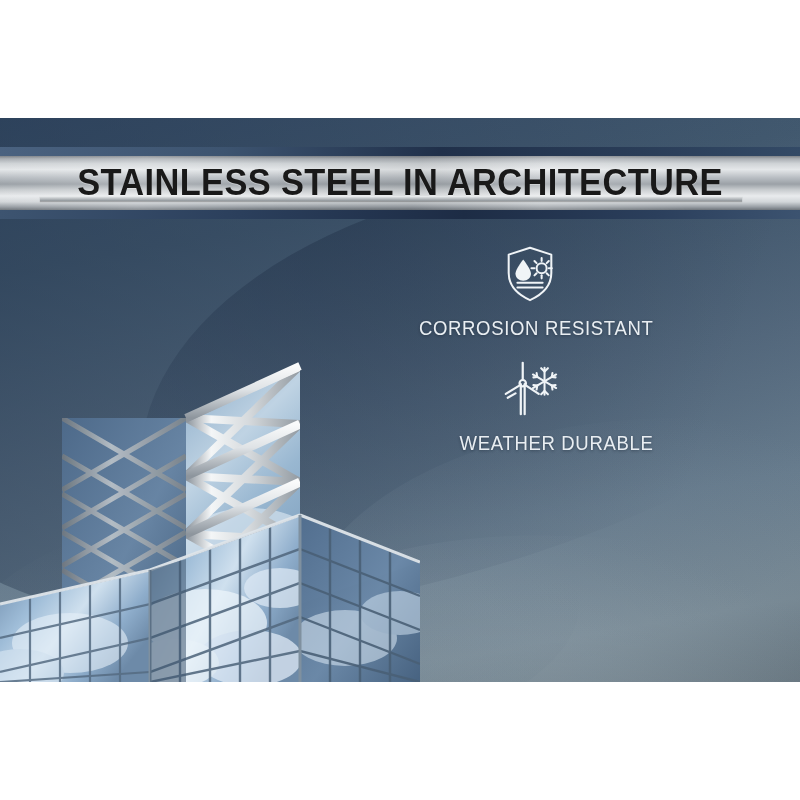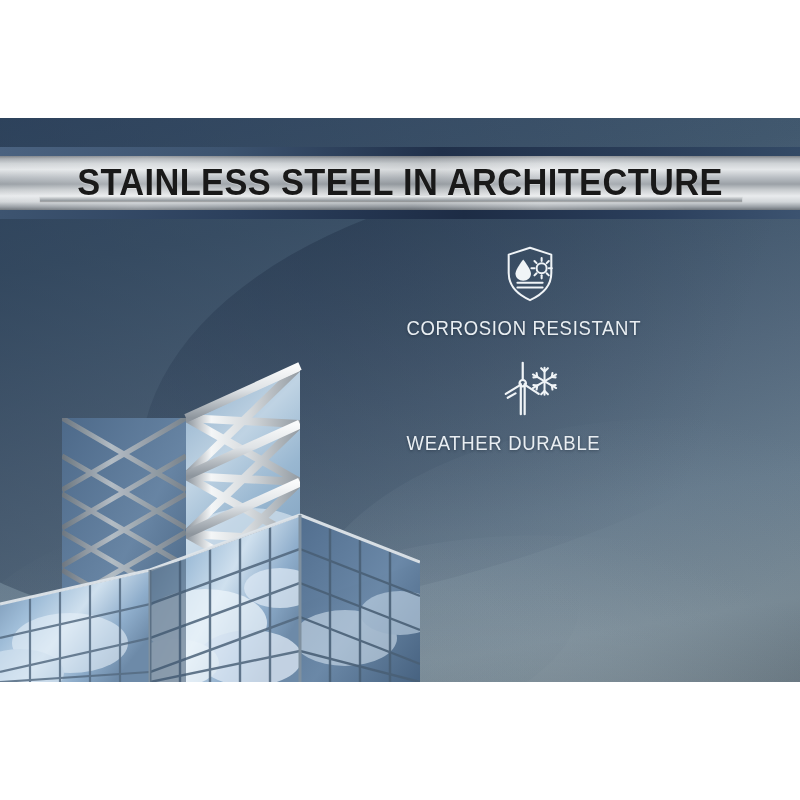--- a/index.html
+++ b/index.html
@@ -164,21 +164,21 @@
     position: absolute;
     left: 400px;
     top: 125px;
     width: 260px;
     z-index: 30;
   }
   .feature {
     position: relative;
     width: 260px;
     margin-bottom: 18px;
-    text-align: left;
+    text-align: right;
   }
   .feature-icon {
     display: block;
     margin: 0 auto 12px auto;
     width: 62px;
     height: 62px;
   }
   .feature-label {
     font-family: "Liberation Sans Narrow", "Liberation Sans", sans-serif;
     font-size: 19.5px;

